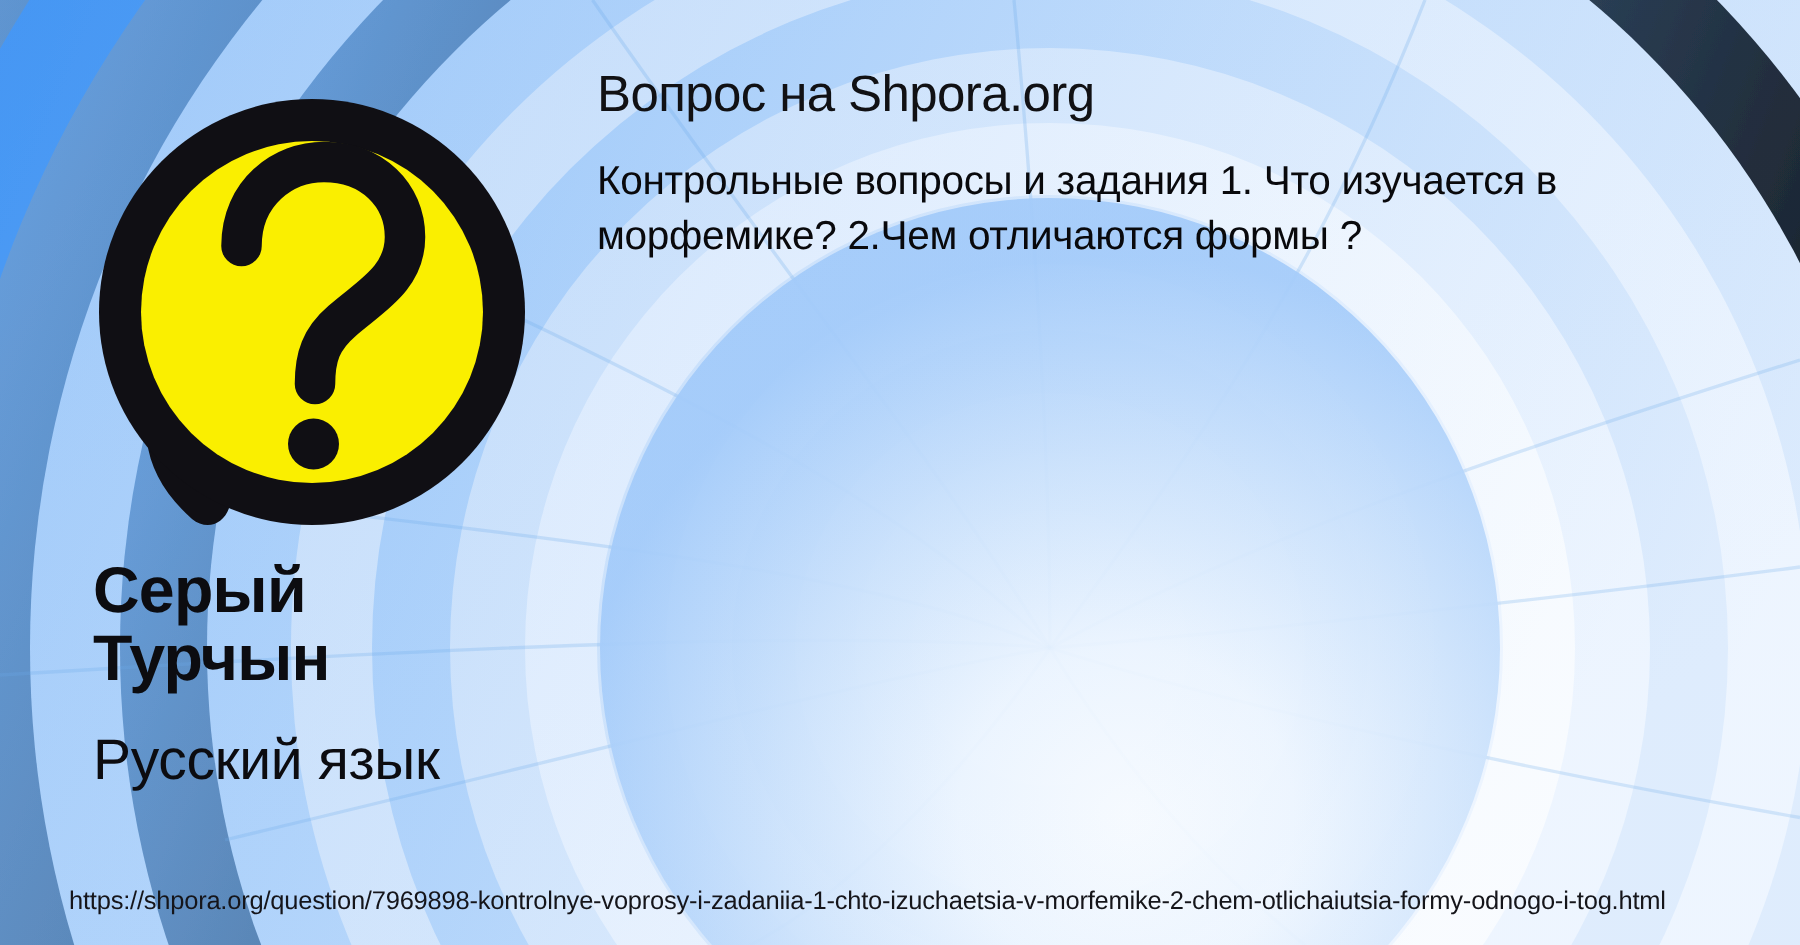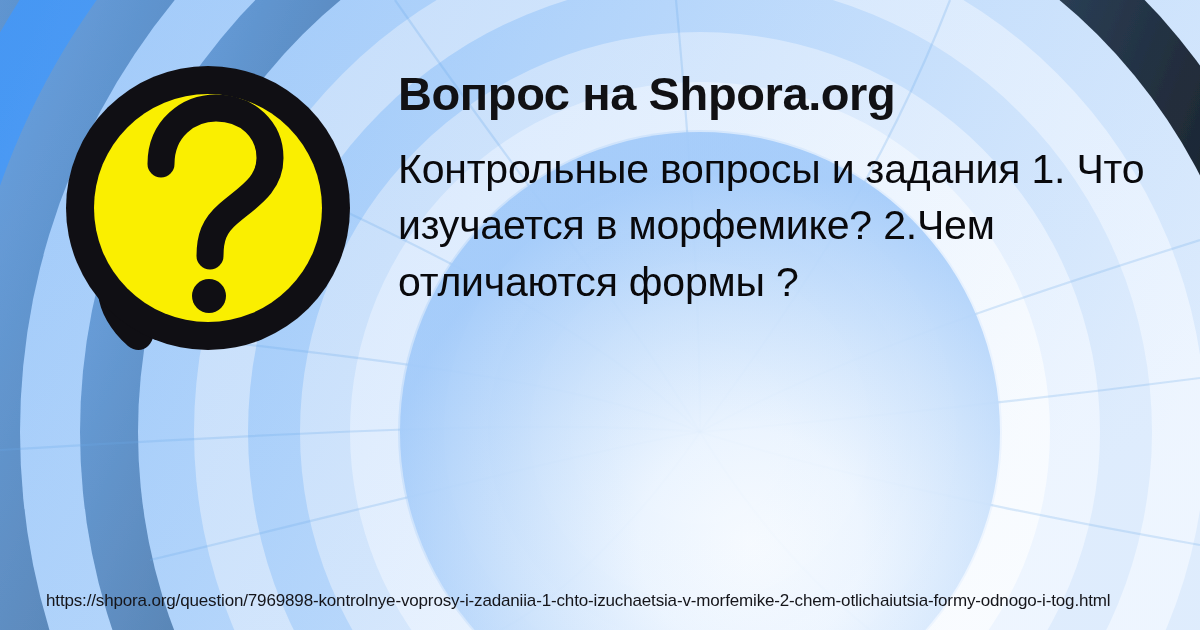--- a/index.html
+++ b/index.html
@@ -41,32 +41,31 @@
 
   
   #right-col {
     position: absolute;
     left: 398px;
     top: 44px;
     width: 800px;
   }
 
   #page-title {
-    font-size: 47px;
-    font-weight: bold;
+    font-size: 34px;
+    font-weight: normal;
     color: #111114;
     line-height: 1.12;
     letter-spacing: -0.4px;
     white-space: nowrap;
-    margin-top: 24px;
   }
 
   #question-text {
     margin-top: 20px;
-    font-size: 41px;
+    font-size: 27px;
     font-weight: normal;
     color: #09090c;
     line-height: 1.38;
     letter-spacing: -0.2px;
     width: 800px;
   }
 
   
   #author-block {
     position: absolute;
@@ -212,16 +211,23 @@
       </g>
       <circle cx="161" cy="238" r="17" fill="#100f14"></circle>
     </svg>
   </div>
 
   <div id="right-col">
     <div id="page-title">Вопрос на Shpora.org</div>
     <div id="question-text">Контрольные вопросы и задания 1. Что изучается в морфемике? 2.Чем отличаются формы ?</div>
   </div>
 
+  <div id="author-block">
+    <div id="author-name">
+      <div>Серый</div>
+      <div>Турчын</div>
+    </div>
+    <div id="subject-label">Русский язык</div>
+  </div>
 
   <div id="source-url">https://shpora.org/question/7969898-kontrolnye-voprosy-i-zadaniia-1-chto-izuchaetsia-v-morfemike-2-chem-otlichaiutsia-formy-odnogo-i-tog.html</div>
 
 </div>
 
 </body></html>

